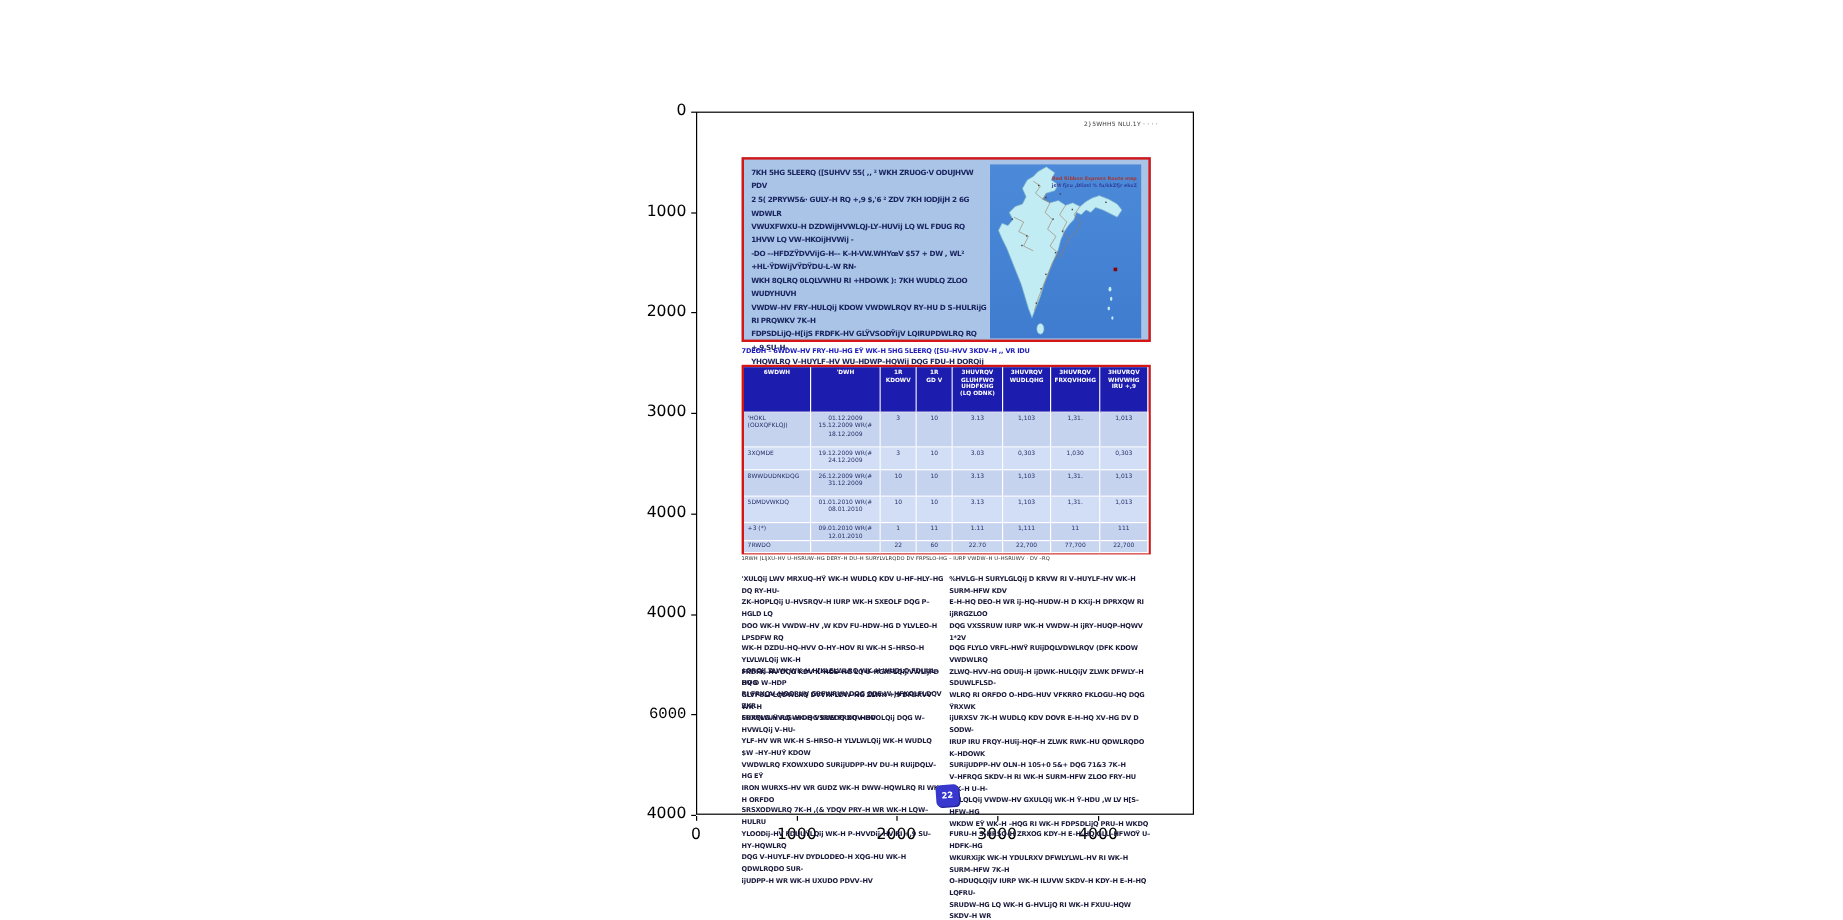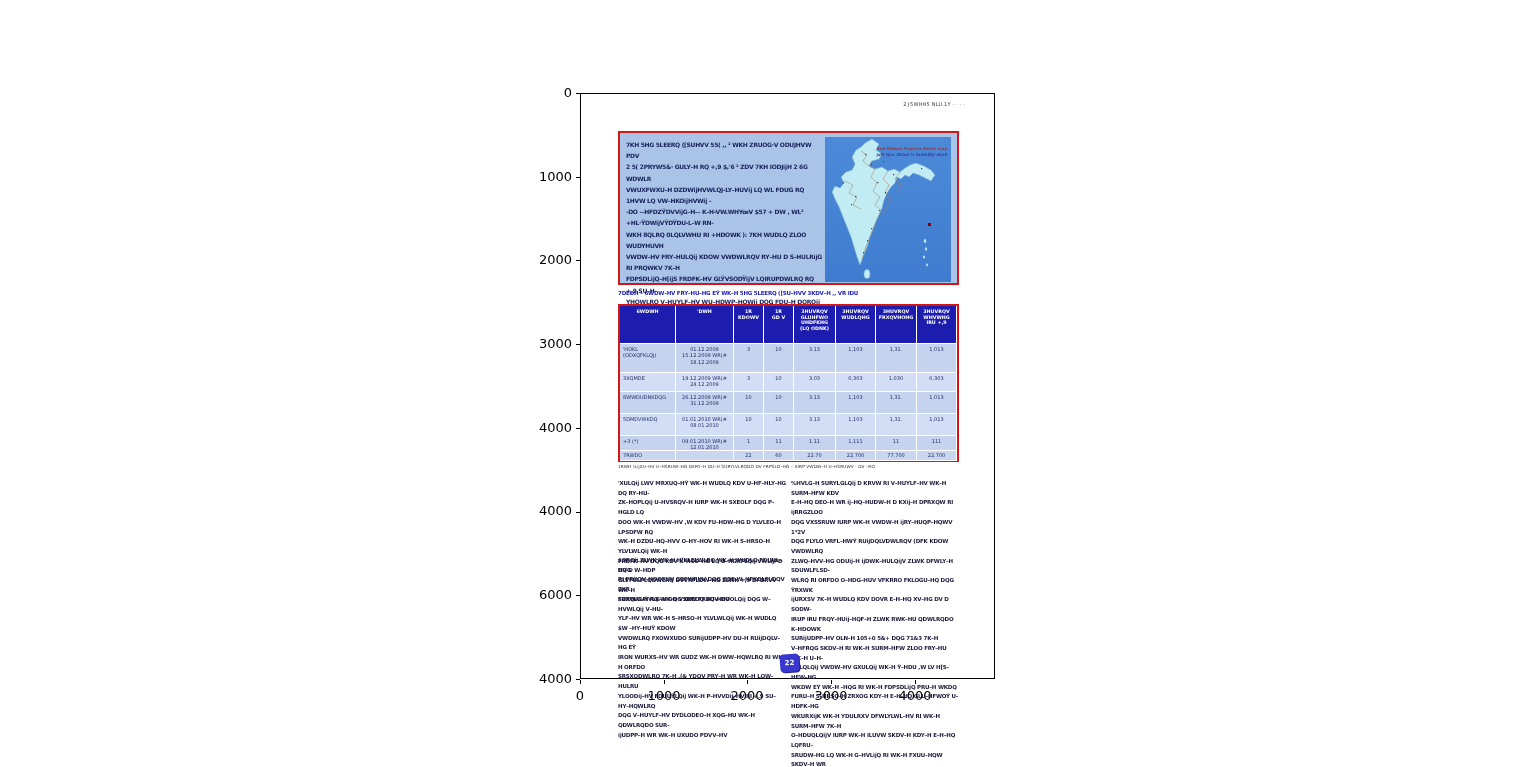--- a/index.html
+++ b/index.html
@@ -68,21 +68,21 @@
 <body>
 
 <div id="screen">
 
   <div class="ytick-label" style="left:528px; top:86px;">0</div>
   <div class="ytick-label" style="left:528px; top:170px;">1000</div>
   <div class="ytick-label" style="left:528px; top:253px;">2000</div>
   <div class="ytick-label" style="left:528px; top:337px;">3000</div>
   <div class="ytick-label" style="left:528px; top:421px;">4000</div>
   <div class="ytick-label" style="left:528px; top:504px;">4000</div>
-  <div class="ytick-label" style="left:528px; top:588px;">6000</div>
+  <div class="ytick-label" style="left:528px; top:588px;font-family:Liberation Mono, monospace;">6000</div>
   <div class="ytick-label" style="left:528px; top:672px;">4000</div>
 
   <div class="ytick-mark" style="left:576px; top:93px;"></div>
   <div class="ytick-mark" style="left:576px; top:177px;"></div>
   <div class="ytick-mark" style="left:576px; top:260px;"></div>
   <div class="ytick-mark" style="left:576px; top:344px;"></div>
   <div class="ytick-mark" style="left:576px; top:428px;"></div>
   <div class="ytick-mark" style="left:576px; top:512px;"></div>
   <div class="ytick-mark" style="left:576px; top:595px;"></div>
   <div class="ytick-mark" style="left:576px; top:679px;"></div>

